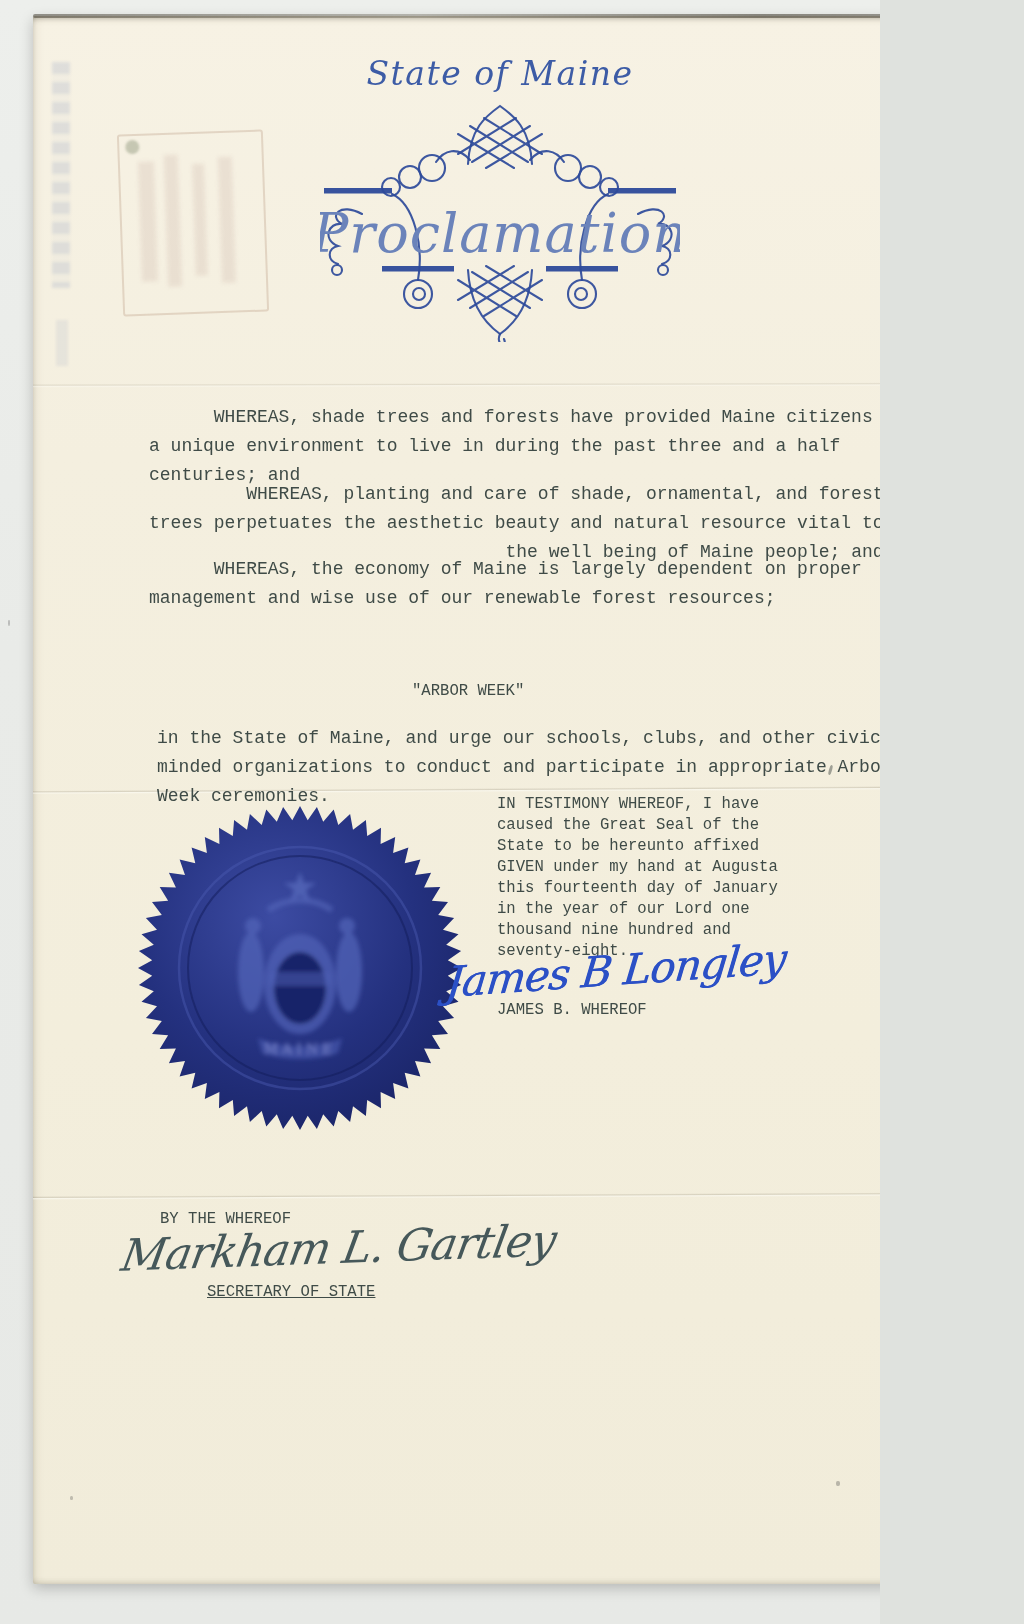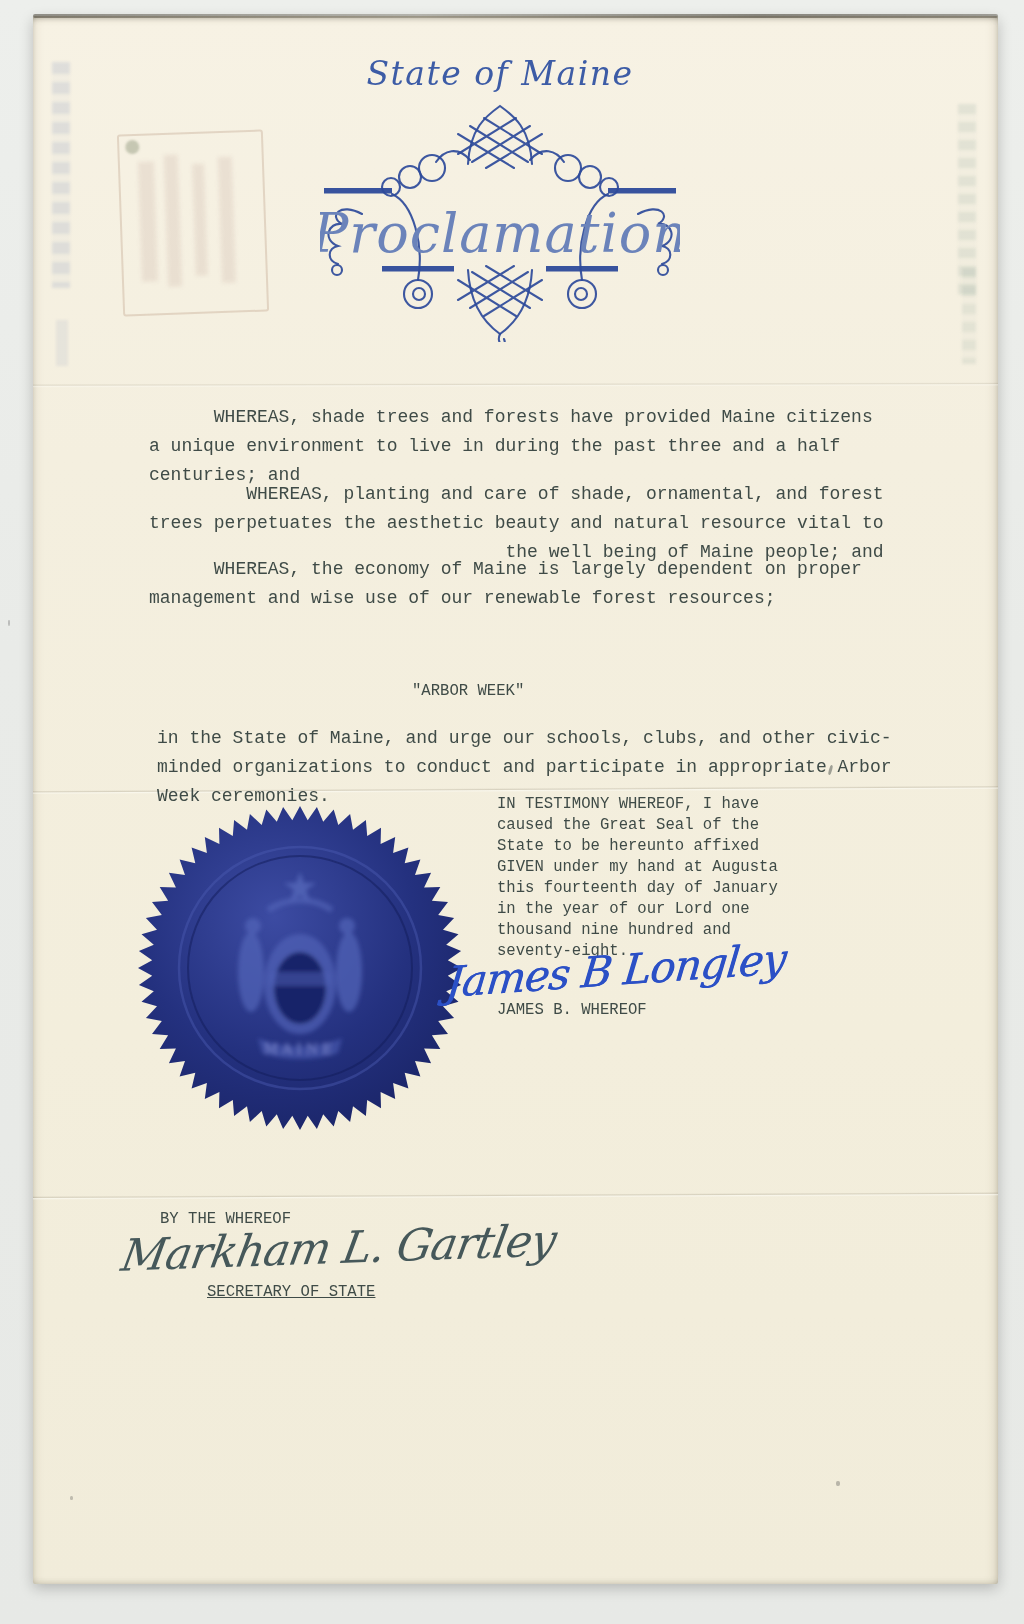--- a/index.html
+++ b/index.html
@@ -8,21 +8,21 @@
     --header-blue:#3d5ca6;
     --ornament-blue:#2d4a9a;
     --proclamation-fill:#6b83ba;
     --signature-blue:#2b50c6;
     --secretary-ink:#46585a;
     --seal-navy:#22307e;
   }
   html,body{margin:0;padding:0;}
   body{background:#dfe2de;font-family:"Liberation Sans",sans-serif;}
   #scene{
-    position:relative;width:1024px;height:1624px;overflow:hidden;
+    position:relative;width:880px;height:1624px;overflow:hidden;
     background:linear-gradient(180deg,#edefec 0%,#e9ebe8 40%,#e7e9e6 100%);
   }
   .paper{
     position:absolute;left:33px;top:16px;width:965px;height:1568px;
     background:linear-gradient(180deg,#f7f2e4 0%,var(--paper) 28%,#f3eedc 65%,#f1ecda 100%);
     box-shadow:
       inset 0 5px 7px -4px rgba(70,63,45,.55),
       inset -7px 0 14px -9px rgba(70,63,45,.35),
       inset 7px 0 14px -10px rgba(70,63,45,.25),
       inset 0 -5px 9px -7px rgba(70,63,45,.35),

